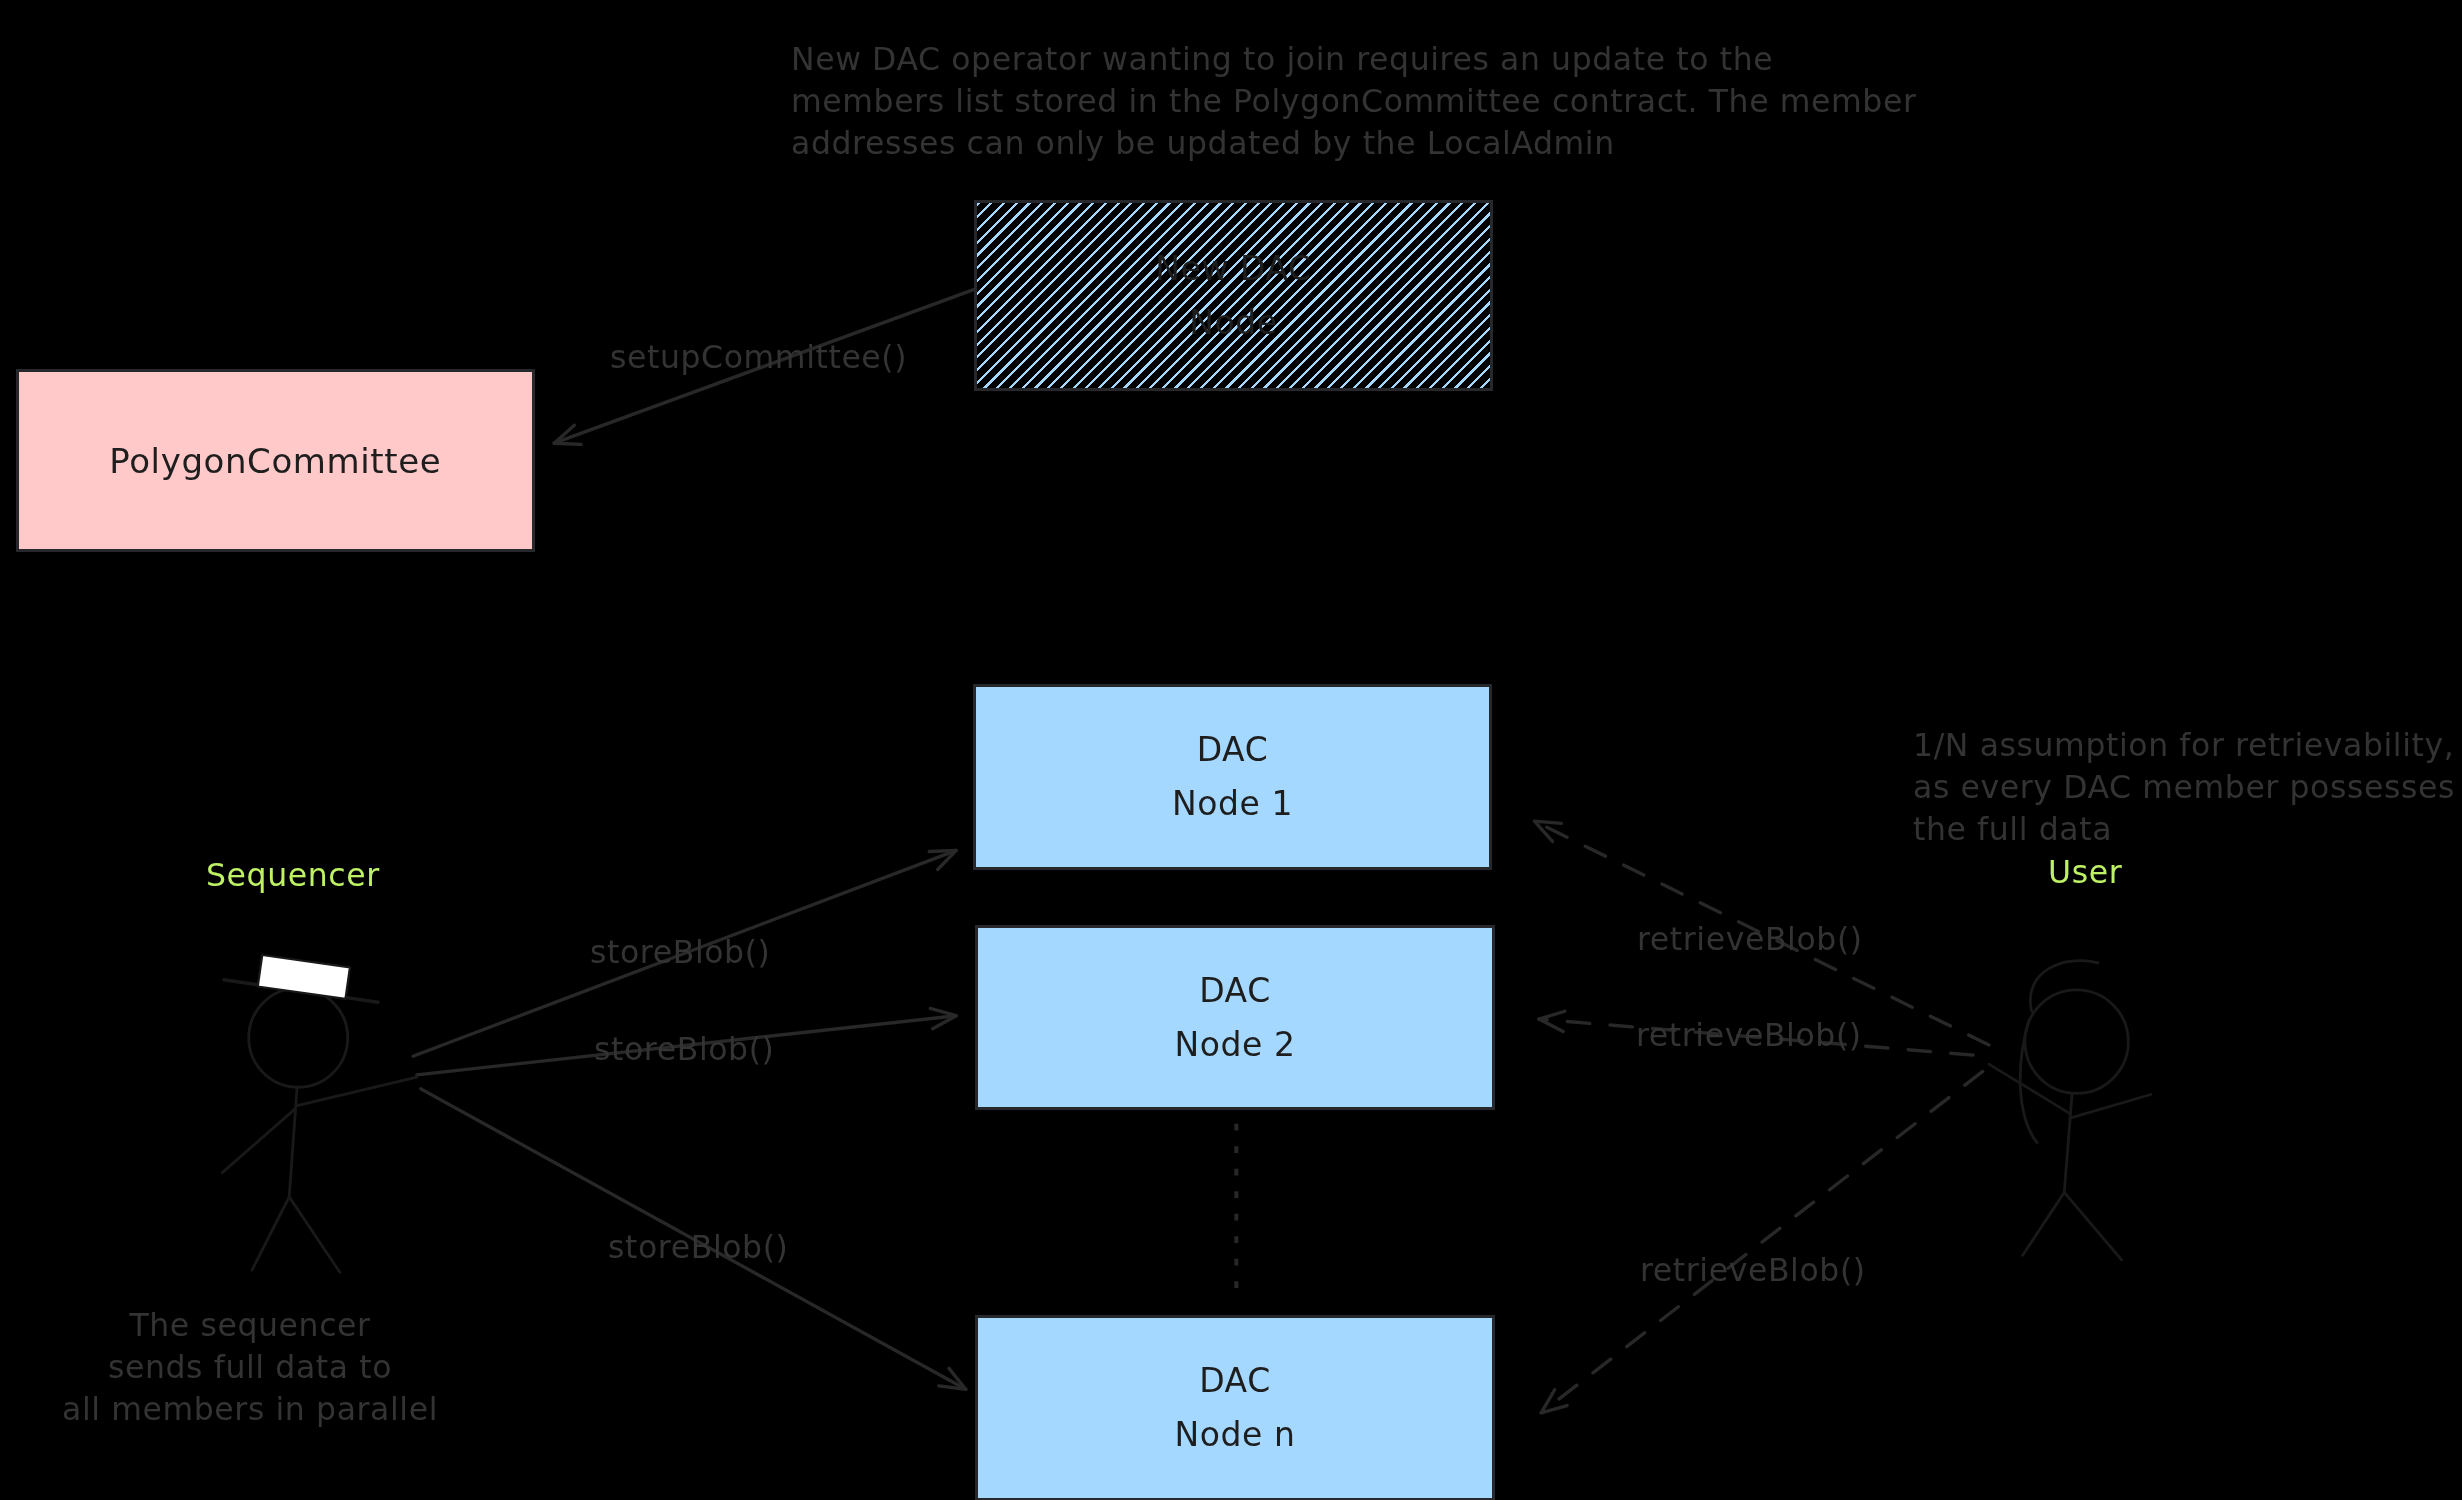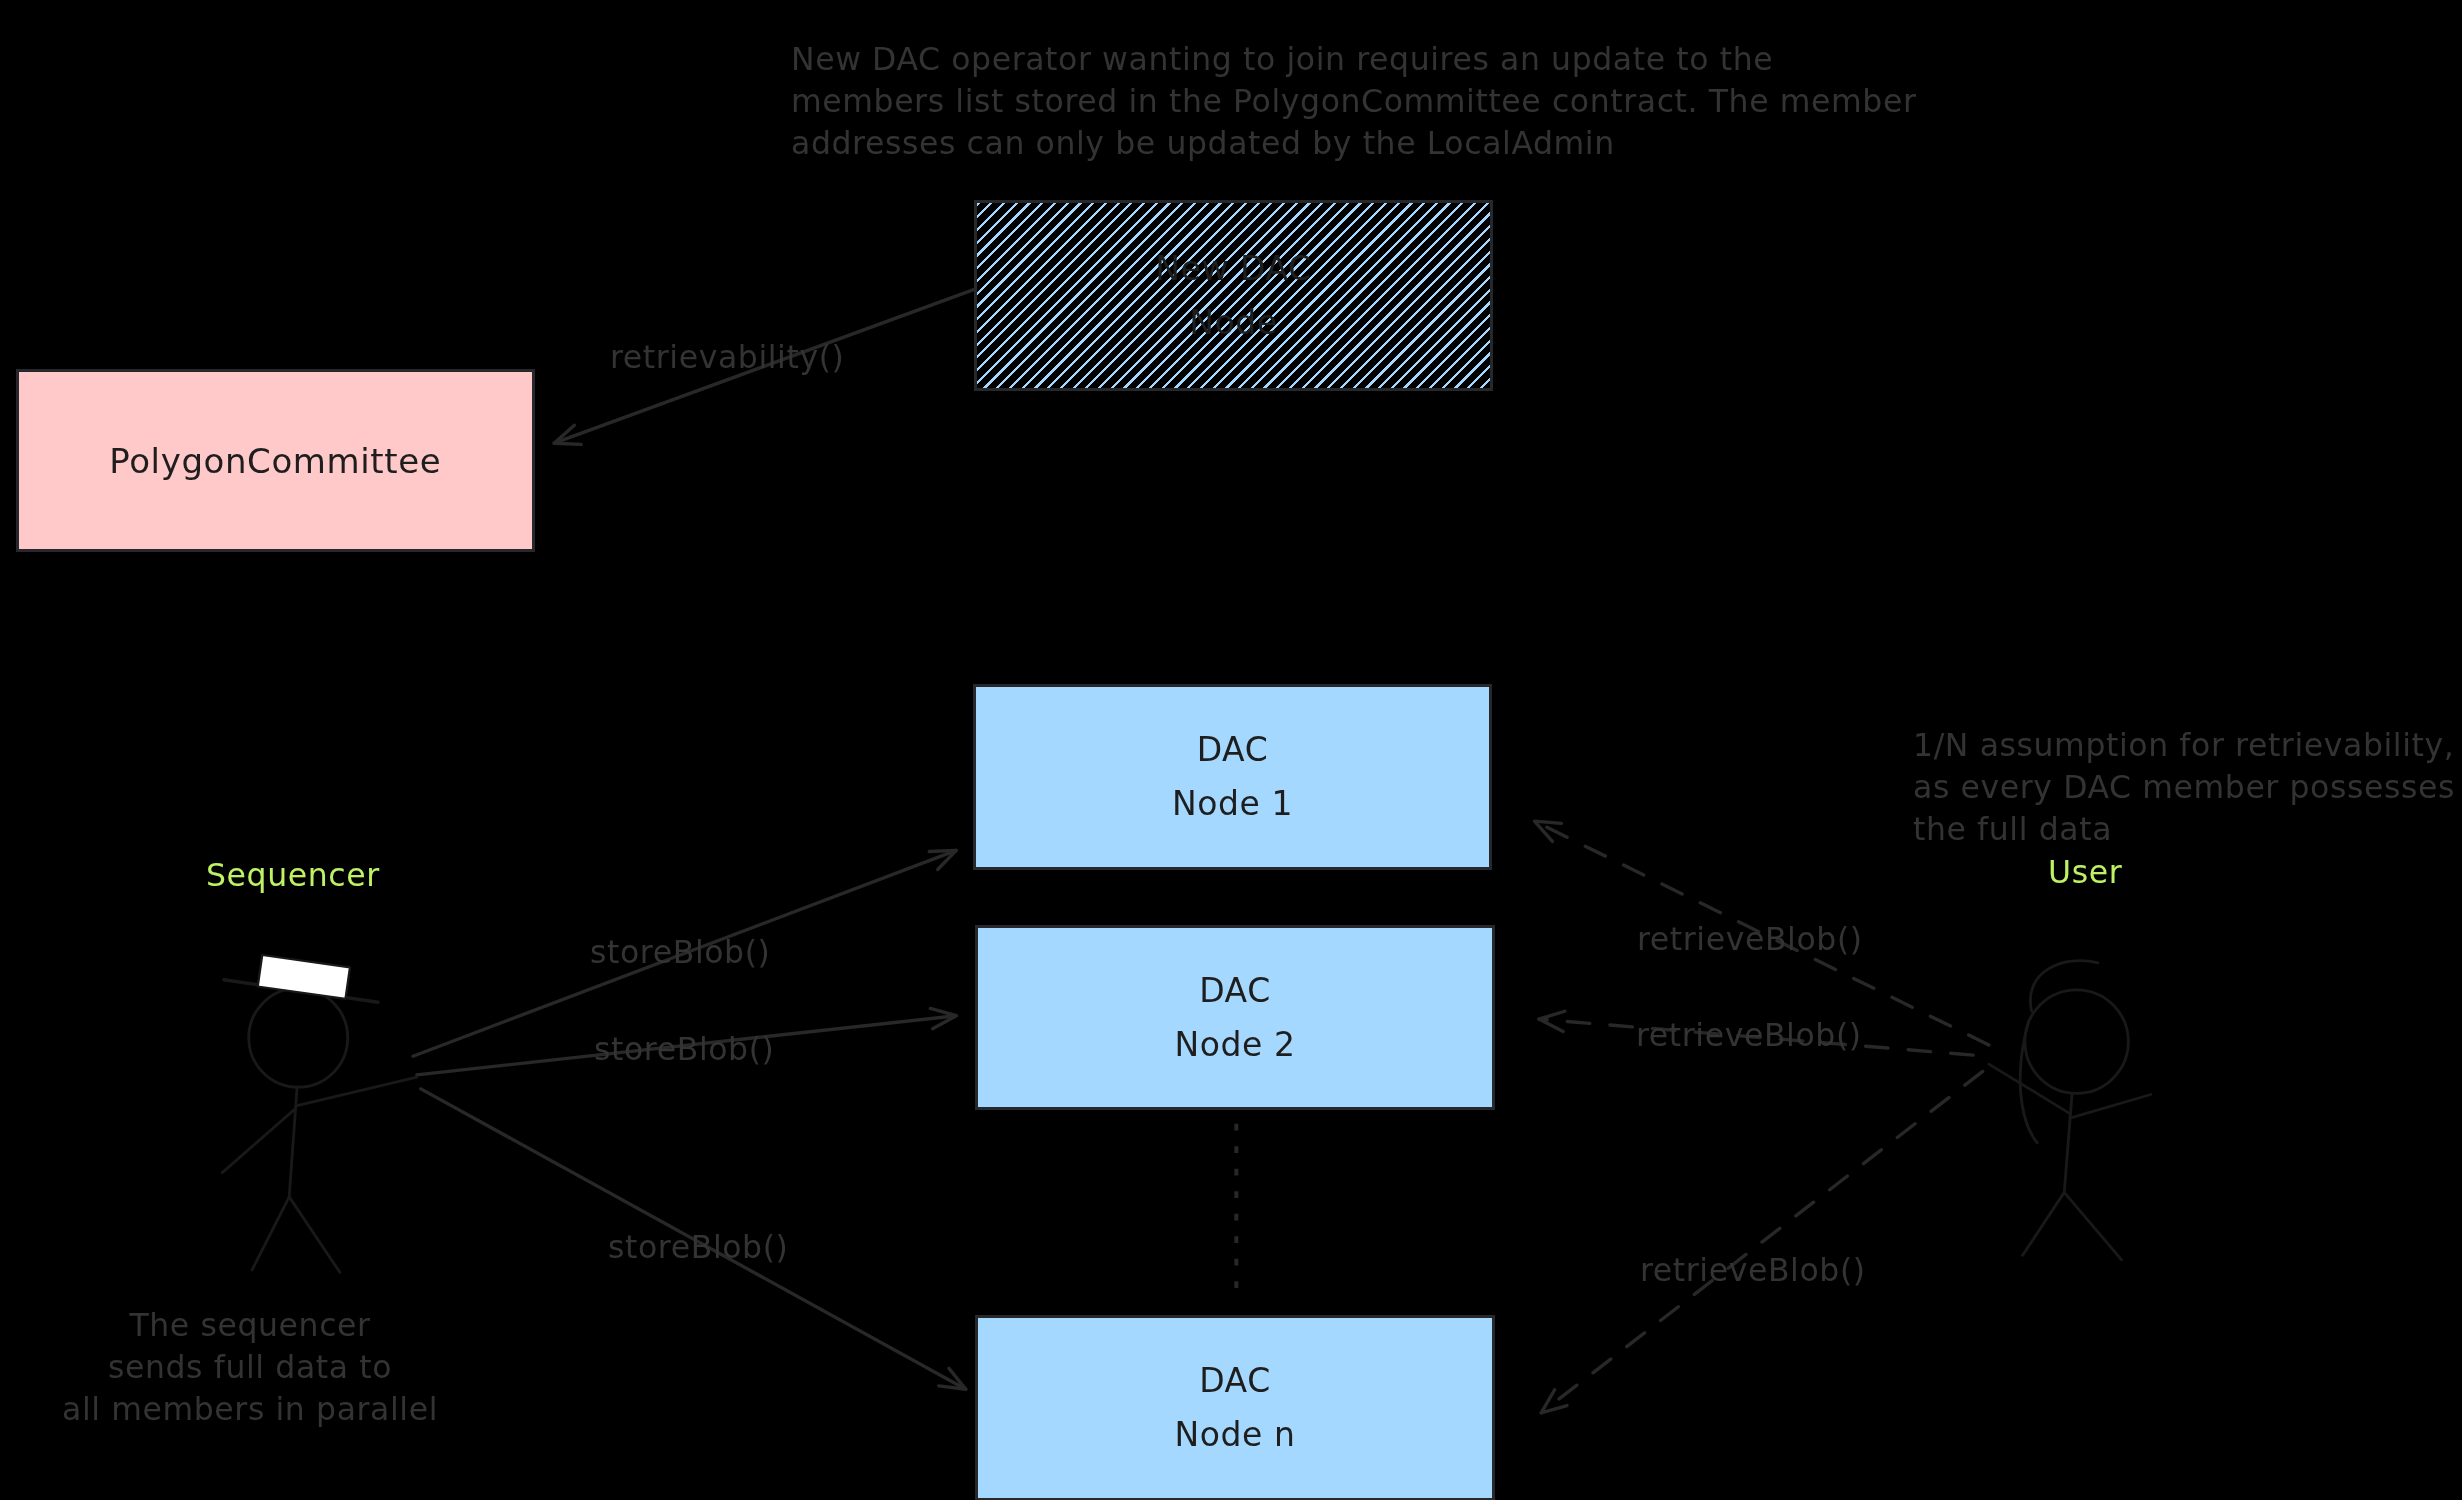--- a/index.html
+++ b/index.html
@@ -116,21 +116,21 @@
 
   <div class="box node" style="left:975px;top:1315px;width:520px;height:186px;">
     <span class="box-label">DAC
 Node n</span>
   </div>
 
   <div class="actor-label" style="left:206px;top:857px;">Sequencer</div>
 
   <div class="actor-label" style="left:2048px;top:854px;">User</div>
 
-  <div class="edge-label" style="left:610px;top:339px;">retrievability()</div>
+  <div class="edge-label" style="left:610px;top:339px;">setupCommittee()</div>
 
   <div class="edge-label" style="left:590px;top:934px;">storeBlob()</div>
   <div class="edge-label" style="left:594px;top:1031px;">storeBlob()</div>
   <div class="edge-label" style="left:608px;top:1229px;">storeBlob()</div>
 
   <div class="edge-label" style="left:1637px;top:921px;">retrieveBlob()</div>
   <div class="edge-label" style="left:1636px;top:1017px;">retrieveBlob()</div>
   <div class="edge-label" style="left:1640px;top:1252px;">retrieveBlob()</div>
 
 </div>

